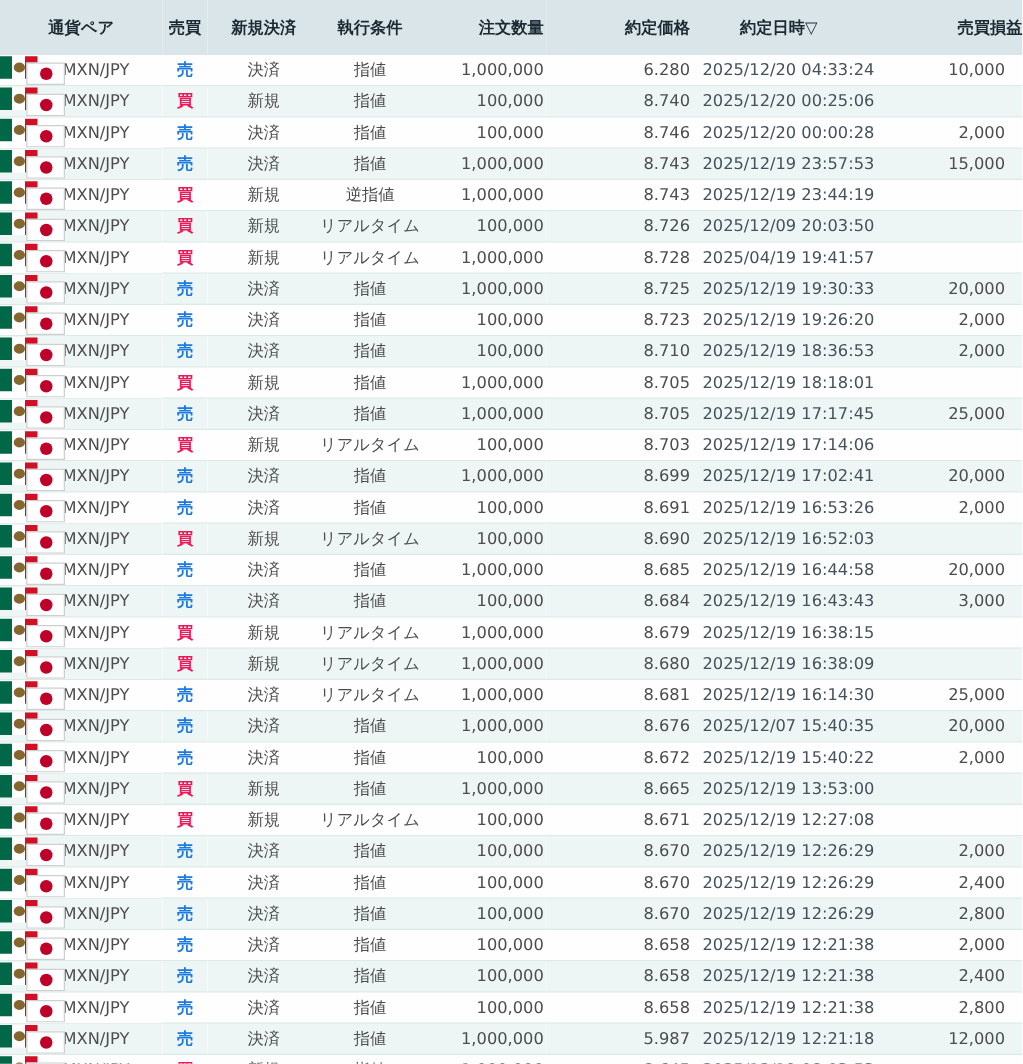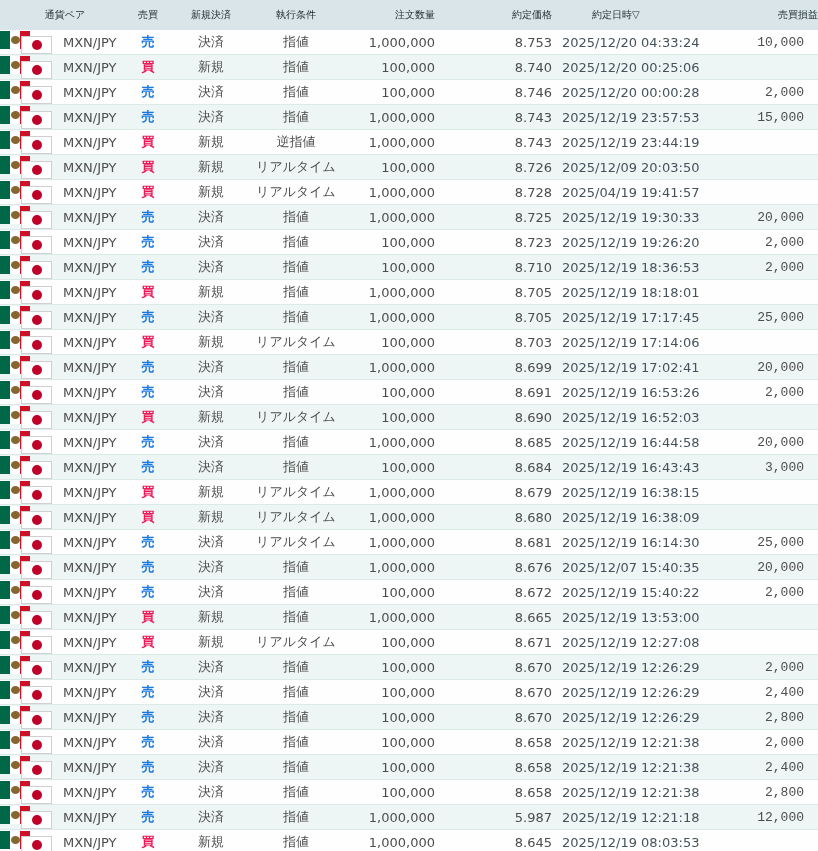--- a/index.html
+++ b/index.html
@@ -11,43 +11,43 @@
   }
   html,body{margin:0;padding:0;}
   body{
     width:818px;height:851px;overflow:hidden;background:#fff;
     font-family:"DejaVu Sans","Liberation Sans",sans-serif;
     font-size:13px;color:var(--text);
   }
   table{border-collapse:collapse;table-layout:fixed;width:818px;}
   thead th{
     background:var(--header-bg);color:var(--header-fg);
-    height:30px;font-size:10px;font-weight:normal;padding:0;
+    height:44px;font-size:13px;font-weight:bold;padding:0;
     text-align:center;vertical-align:middle;white-space:nowrap;
   }
   th.c-qty,th.c-price,th.c-pnl{text-align:right;}
   th.c-qty{padding-right:2px;}
   th.c-price{padding-right:4px;}
   th.c-pnl{}
   th.c-date{text-align:left;padding-left:36px;}
   tbody td{
     background:var(--row-bg);height:24px;padding:0;
     border-bottom:1px solid var(--row-border);
     vertical-align:middle;white-space:nowrap;overflow:hidden;
   }
   tbody tr.alt td{background:var(--row-alt-bg);}
-  td.c-pair{position:relative;padding-left:63px;color:var(--text);}
+  td.c-pair{position:relative;padding-left:50px;color:var(--text);}
   td.c-side{text-align:center;font-weight:bold;}
   td.c-side.sell{color:var(--sell);}
   td.c-side.buy{color:var(--buy);}
   td.c-type,td.c-exec{text-align:center;}
   td.c-qty,td.c-price,td.c-pnl{text-align:right;}
   td.c-qty{padding-right:2px;}
   td.c-price{padding-right:4px;}
-  td.c-pnl{padding-right:14px;font-family:Liberation Mono, monospace;}
+  td.c-pnl{padding-right:14px;}
   td.c-date{text-align:left;padding-left:6px;color:var(--date);}
   
   .flag-mx{
     position:absolute;left:0;top:1px;width:30px;height:18px;
     background:linear-gradient(to right,var(--mx-green) 0 33.3%,#fff 33.3% 66.7%,var(--mx-red) 66.7% 100%);
   }
   .flag-mx .eagle{
     position:absolute;left:50%;top:50%;width:9px;height:8px;margin:-4px 0 0 -4.5px;
     background:var(--mx-eagle);border-radius:50%;display:block;
   }
@@ -95,21 +95,21 @@
             </span>
       <span class="flag-jp">
               <i class="sun"></i>
             </span>
       <span>MXN/JPY</span>
     </td>
     <td class="c-side sell">売</td>
     <td class="c-type">決済</td>
     <td class="c-exec">指値</td>
     <td class="c-qty">1,000,000</td>
-    <td class="c-price">8.753</td>
+    <td class="c-price">6.280</td>
     <td class="c-date">2025/12/20 04:33:24</td>
     <td class="c-pnl">10,000</td>
   </tr>
         <tr class="alt">
     <td class="c-pair">
       <span class="flag-mx">
               <i class="eagle"></i>
             </span>
       <span class="flag-jp">
               <i class="sun"></i>

